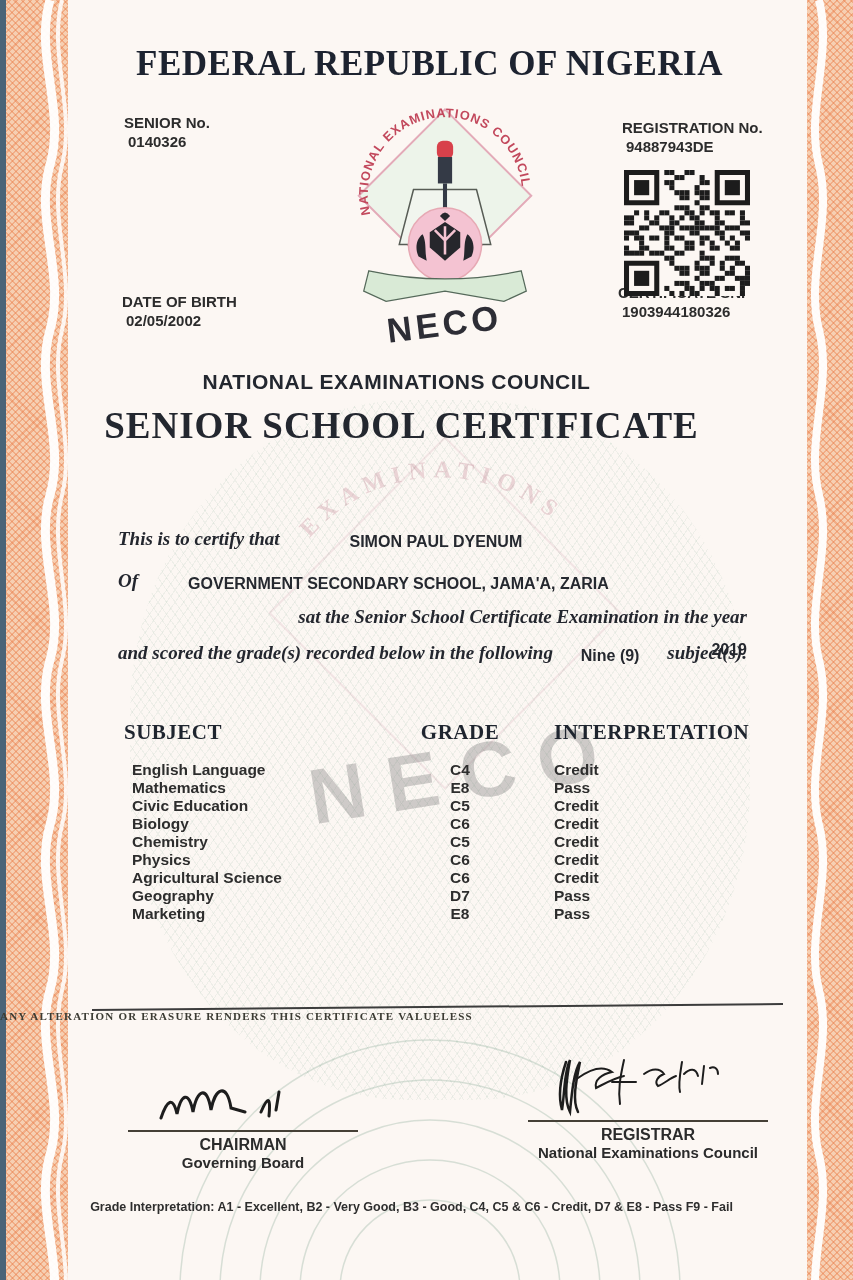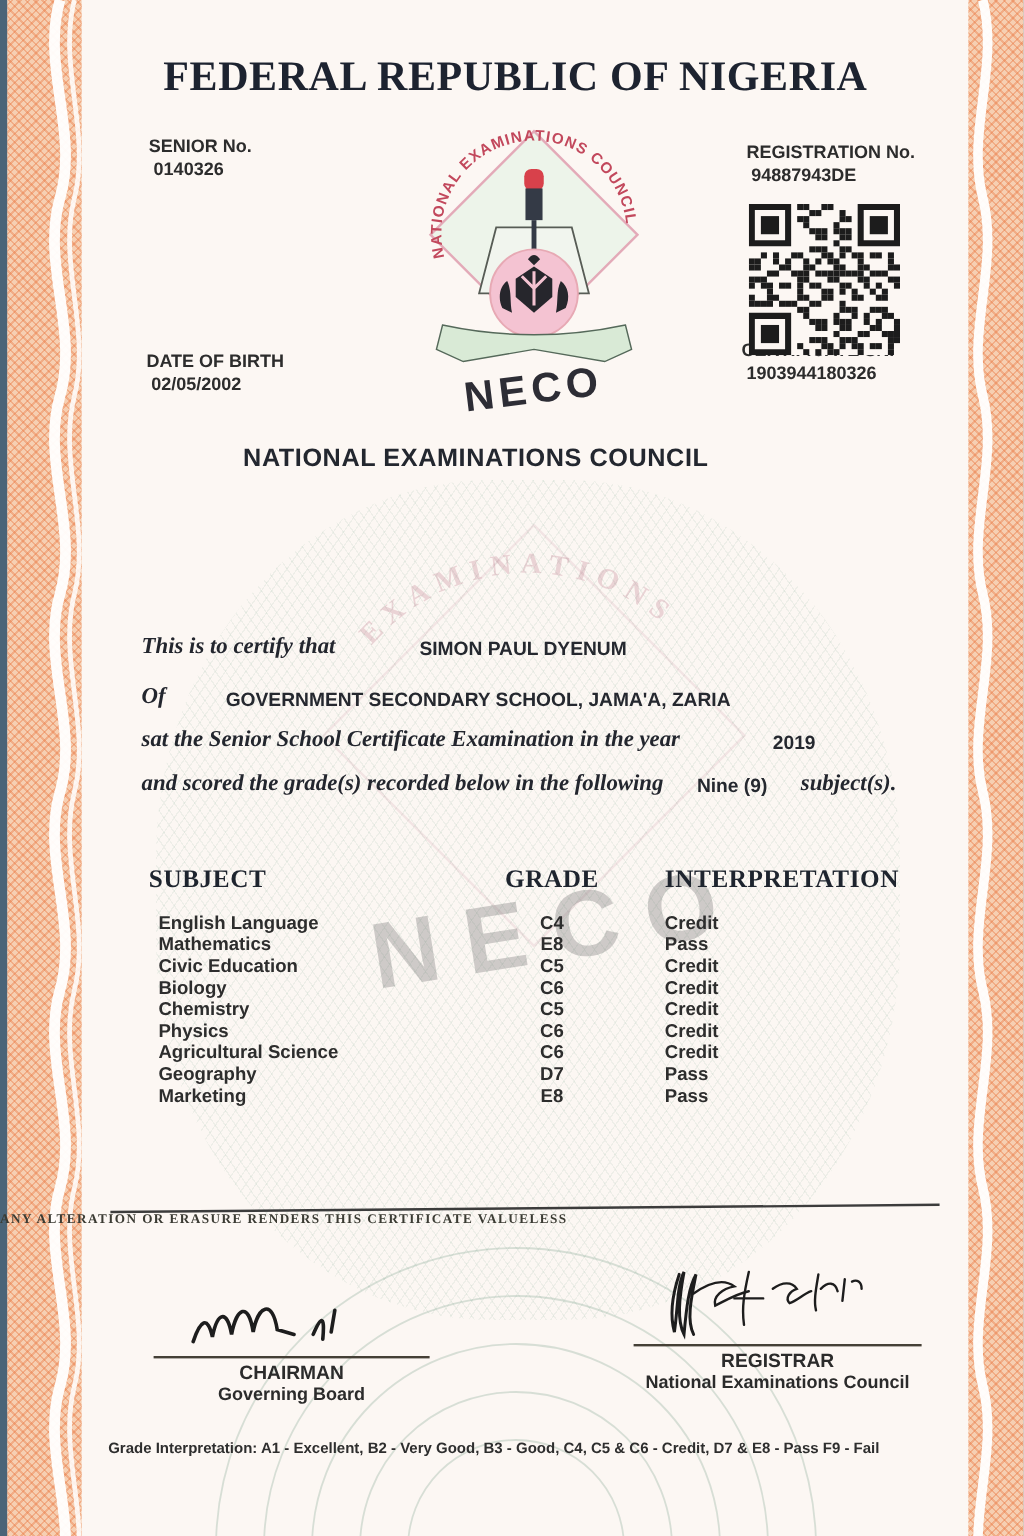--- a/index.html
+++ b/index.html
@@ -60,21 +60,21 @@
   .title-cert {
     position:absolute; top:404px; left:0; right:50px; text-align:center; z-index:4;
     font:bold 37px "Liberation Serif", serif; letter-spacing:1px; color:#23272f;
   }
   
   .crow { position:absolute; left:118px; right:106px; display:flex; align-items:flex-end; gap:10px; z-index:4; }
   .clabel, .csuffix { font:bold italic 19px "Liberation Serif", serif; color:#23262e; white-space:nowrap; padding-bottom:3px; }
   .cfill { flex:1; }
   .cvalue { display:block; font:bold 16px "Liberation Sans", sans-serif; color:#25282f; margin-bottom:2px; }
   .dash { height:2px; background:repeating-linear-gradient(90deg, rgba(70,73,80,.8) 0 15px, rgba(0,0,0,0) 15px 21px); }
-  .r1 { top:528px; } .r2 { top:570px; } .r3 { top:606px; } .r4 { top:642px; }
+  .r1 { top:528px; } .r2 { top:570px; } .r3 { top:606px;flex-direction:column; } .r4 { top:642px; }
   .r1 .cvalue { text-align:left; padding-left:60px; }
   .r2 .cvalue { text-align:left; padding-left:40px; }
   .r3 .cvalue, .r4 .cvalue { text-align:center; }
   
   .tbl { position:absolute; left:124px; top:720px; width:648px; z-index:4; }
   .thead { display:grid; grid-template-columns:256px 160px 1fr; }
   .th { font:bold 21px "Liberation Serif", serif; letter-spacing:.5px; color:#1e242e; }
   .th-grade { text-align:center; }
   .th-interp { padding-left:14px; }
   .tbody { margin-top:16px; }
@@ -382,20 +382,21 @@
         <rect x="9" y="24" width="1" height="1"></rect>
         <rect x="11" y="24" width="1" height="1"></rect>
         <rect x="13" y="24" width="1" height="1"></rect>
         <rect x="14" y="24" width="1" height="1"></rect>
         <rect x="18" y="24" width="1" height="1"></rect>
         <rect x="23" y="24" width="1" height="1"></rect>
       </g>
   </svg>
 
   <div class="title-council">NATIONAL EXAMINATIONS COUNCIL</div>
+  <div class="title-cert">SENIOR SCHOOL CERTIFICATE</div>
 
   <div class="crow r1">
     <span class="clabel">This is to certify that</span>
     <span class="cfill"><span class="cvalue">SIMON PAUL DYENUM</span><span class="dash"></span></span>
   </div>
   <div class="crow r2">
     <span class="clabel">Of</span>
     <span class="cfill"><span class="cvalue">GOVERNMENT SECONDARY SCHOOL, JAMA'A, ZARIA</span><span class="dash"></span></span>
   </div>
   <div class="crow r3">

